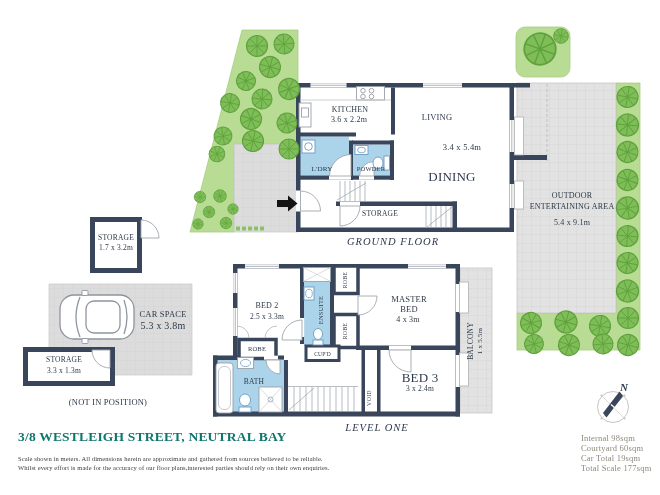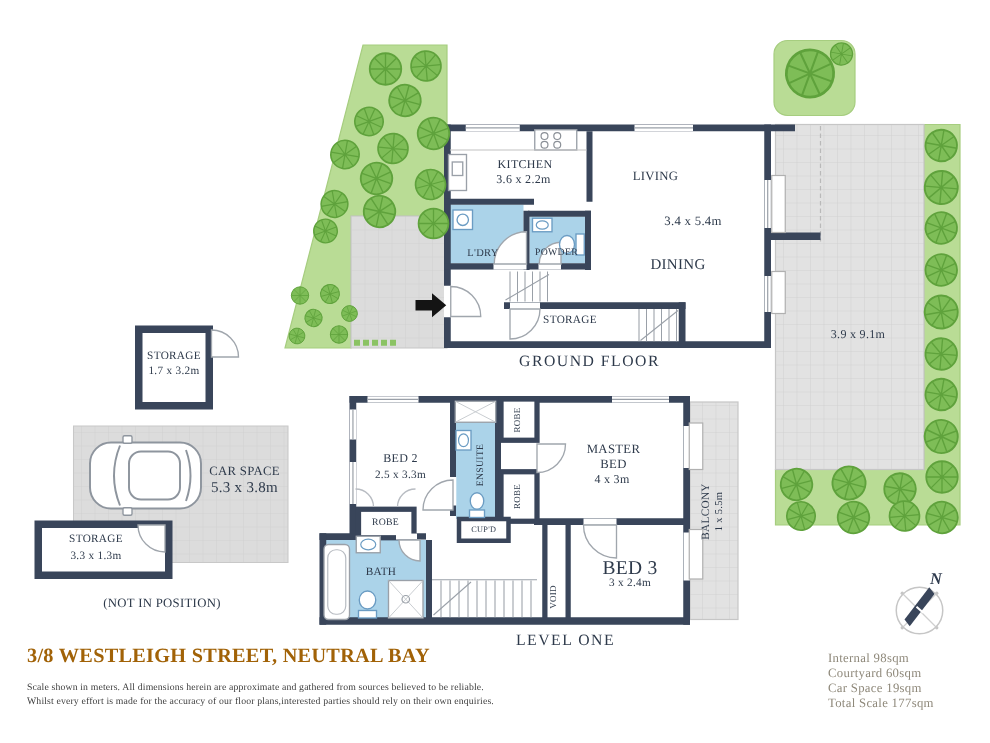--- a/index.html
+++ b/index.html
@@ -3,25 +3,25 @@
 <meta charset="utf-8">
 <style>
   html,body{margin:0;padding:0;background:#fff;}
   #plan{position:relative;width:660px;height:495px;background:#fff;overflow:hidden;
         font-family:"Liberation Serif","DejaVu Serif",serif;border-radius:25px;}
   #gfx{position:absolute;left:0;top:0;}
   .lbl{position:absolute;transform:translate(-50%,-50%);text-align:center;white-space:nowrap;
        color:#2e3a4b;line-height:1.18;letter-spacing:0.2px;}
   .v{transform:translate(-50%,-50%) rotate(-90deg);}
   .wrap{white-space:normal;}
-  .floorname{font-size:10.5px;letter-spacing:1px;}
+  .floorname{font-size:10.5px;letter-spacing:1px;font-style:italic;}
   .abs{position:absolute;color:#2e3a4b;}
-  .title{font-size:13.5px;font-weight:bold;color:#a16207;letter-spacing:0.2px;}
+  .title{font-size:13.5px;font-weight:bold;color:#0f766e;letter-spacing:0.2px;}
   .disc{font-size:6.5px;color:#3c3c3c;letter-spacing:0.1px;}
-  .sum{font-size:8.5px;color:#8f897b;letter-spacing:0.2px;}
+  .sum{font-size:8.5px;color:#8f897b;letter-spacing:0.2px;margin-left:29px;}
   .north{font-size:11px;font-style:italic;font-weight:bold;color:#2f3b4e;}
 </style>
 </head>
 <body>
 
 <div id="plan">
 
 <svg id="gfx" width="660" height="495" viewBox="0 0 660 495">
   <defs>
     <g id="tr">
@@ -329,26 +329,27 @@
         <circle cx="624.5" cy="395.5" r="1.1" fill="#c6c6c6"></circle>
     <polygon points="619.5,391.5 623,396 606.5,417.5 603,413" fill="#39455a"></polygon>
     <line x1="611" y1="404.5" x2="615.5" y2="408.5" stroke="#fff" stroke-width="1.4"></line>
   </g>
 </svg>
 
 <div class="lbl" style="left:350px;top:110px;font-size:8px">KITCHEN</div>
 <div class="lbl" style="left:349px;top:120px;font-size:8px">3.6 x 2.2m</div>
 <div class="lbl" style="left:437px;top:117px;font-size:8.5px">LIVING</div>
 <div class="lbl" style="left:462px;top:147px;font-size:8.5px">3.4 x 5.4m</div>
-<div class="lbl" style="left:452px;top:177px;font-size:10px">DINING</div>
+<div class="lbl" style="left:452px;top:177px;font-size:13px">DINING</div>
 <div class="lbl" style="left:322px;top:169px;font-size:7px">L'DRY</div>
 <div class="lbl" style="left:371px;top:169px;font-size:6.5px">POWDER</div>
 <div class="lbl" style="left:380px;top:214px;font-size:7.5px">STORAGE</div>
 <div class="lbl floorname" style="left:393px;top:242px">GROUND FLOOR</div>
-<div class="lbl" style="left:572px;top:223px;font-size:8px">3.9 x 9.1m</div>
+<div class="lbl wrap" style="left:572px;top:201px;width:86px;font-size:8px;line-height:10.5px">OUTDOOR ENTERTAINING AREA</div>
+<div class="lbl" style="left:572px;top:223px;font-size:8px">5.4 x 9.1m</div>
 
 <div class="lbl" style="left:267px;top:306px;font-size:8px">BED 2</div>
 <div class="lbl" style="left:267px;top:317px;font-size:7.5px">2.5 x 3.3m</div>
 <div class="lbl v" style="left:321px;top:310px;font-size:6.5px">ENSUITE</div>
 <div class="lbl v" style="left:346px;top:280px;font-size:6px">ROBE</div>
 <div class="lbl v" style="left:346px;top:331px;font-size:6px">ROBE</div>
 <div class="lbl" style="left:257px;top:349px;font-size:6.5px">ROBE</div>
 <div class="lbl wrap" style="left:409px;top:304px;width:54px;font-size:8.5px;line-height:10px">MASTER BED</div>
 <div class="lbl" style="left:408px;top:320px;font-size:8px">4 x 3m</div>
 <div class="lbl" style="left:322.5px;top:353.5px;font-size:5.5px">CUP'D</div>
@@ -371,16 +372,16 @@
 <div class="lbl" style="left:108px;top:402px;font-size:8.5px">(NOT IN POSITION)</div>
 
 <div class="lbl north" style="left:624px;top:387px">N</div>
 
 <div class="abs title" style="left:18px;top:429px">3/8 WESTLEIGH STREET, NEUTRAL BAY</div>
 <div class="abs disc" style="left:18px;top:455px">Scale shown in meters. All dimensions herein are approximate and gathered from sources believed to be reliable.</div>
 <div class="abs disc" style="left:18px;top:464px">Whilst every effort is made for the accuracy of our floor plans,interested parties should rely on their own enquiries.</div>
 
 <div class="abs sum" style="left:552px;top:433px">Internal 98sqm</div>
 <div class="abs sum" style="left:552px;top:443px">Courtyard 60sqm</div>
-<div class="abs sum" style="left:552px;top:453px">Car Space 19sqm</div>
+<div class="abs sum" style="left:552px;top:453px">Car Total 19sqm</div>
 <div class="abs sum" style="left:552px;top:463px">Total Scale 177sqm</div>
 
 </div>
 
 </body></html>

